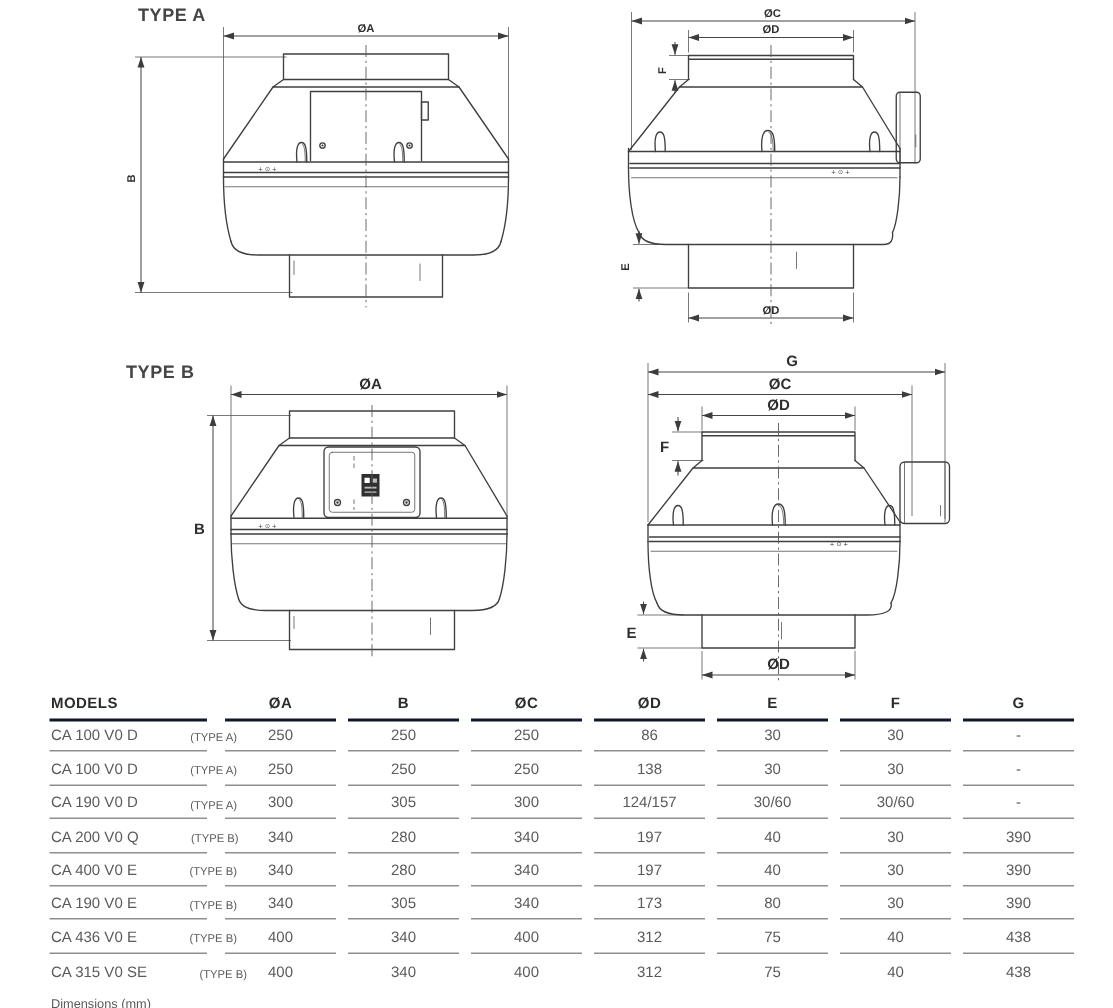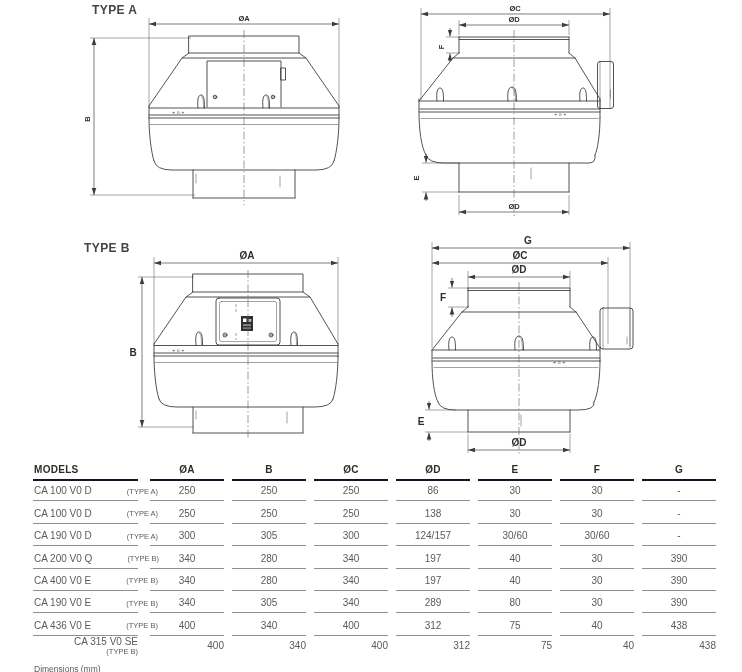--- a/index.html
+++ b/index.html
@@ -29,21 +29,21 @@
   .trow { display:grid; grid-template-columns:113px repeat(7,82px); height:22.4px; }
   .trow.thead { height:15px; }
   .tcell {
     display:flex; align-items:flex-end; padding-bottom:4px;
     border-bottom:1.5px solid #8f8f8f; font-size:10px; color:#5a5a5a;
     white-space:nowrap; overflow:visible;
   }
   .value-cell { justify-content:center; margin:0 4px; }
   .model-cell { margin-right:8px; padding-left:1px; }
   .th { font-weight:700; color:#2c2c2c; border-bottom:2px solid #0f172a; letter-spacing:.3px; }
-  .trow.last .tcell { border-bottom:none;flex-direction:column; }
+  .trow.last .tcell { border-bottom:none; }
   .model-type { font-size:7.5px; margin-left:3px; padding-bottom:.5px;padding-left:32px; }
   .footnote { margin-top:6px; font-size:8.5px; color:#5a5a5a; padding-left:1px; }
 </style>
 </head>
 <body>
 
 <div class="canvas">
 
   <svg width="0" height="0" aria-hidden="true">
     <defs>
@@ -330,21 +330,21 @@
           <div class="tcell value-cell">390</div>
         </div>
         <div class="trow">
           <div class="tcell model-cell">
             <span>CA 190 V0 E</span>
             <span class="model-type">(TYPE B)</span>
           </div>
           <div class="tcell value-cell">340</div>
           <div class="tcell value-cell">305</div>
           <div class="tcell value-cell">340</div>
-          <div class="tcell value-cell">289</div>
+          <div class="tcell value-cell">173</div>
           <div class="tcell value-cell">80</div>
           <div class="tcell value-cell">30</div>
           <div class="tcell value-cell">390</div>
         </div>
         <div class="trow">
           <div class="tcell model-cell">
             <span>CA 436 V0 E</span>
             <span class="model-type">(TYPE B)</span>
           </div>
           <div class="tcell value-cell">400</div>

